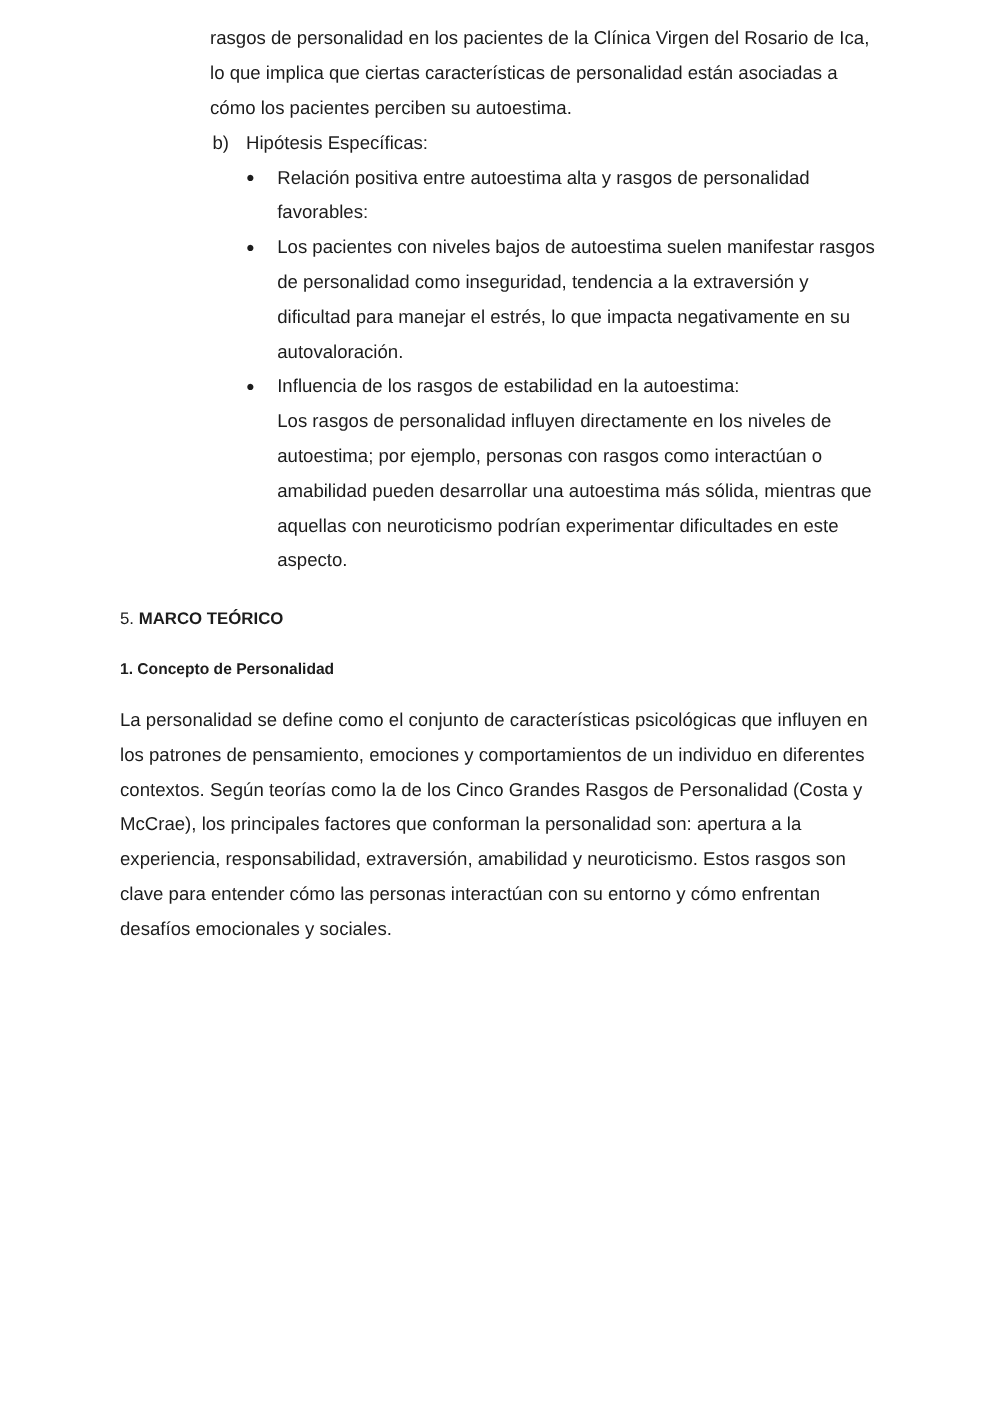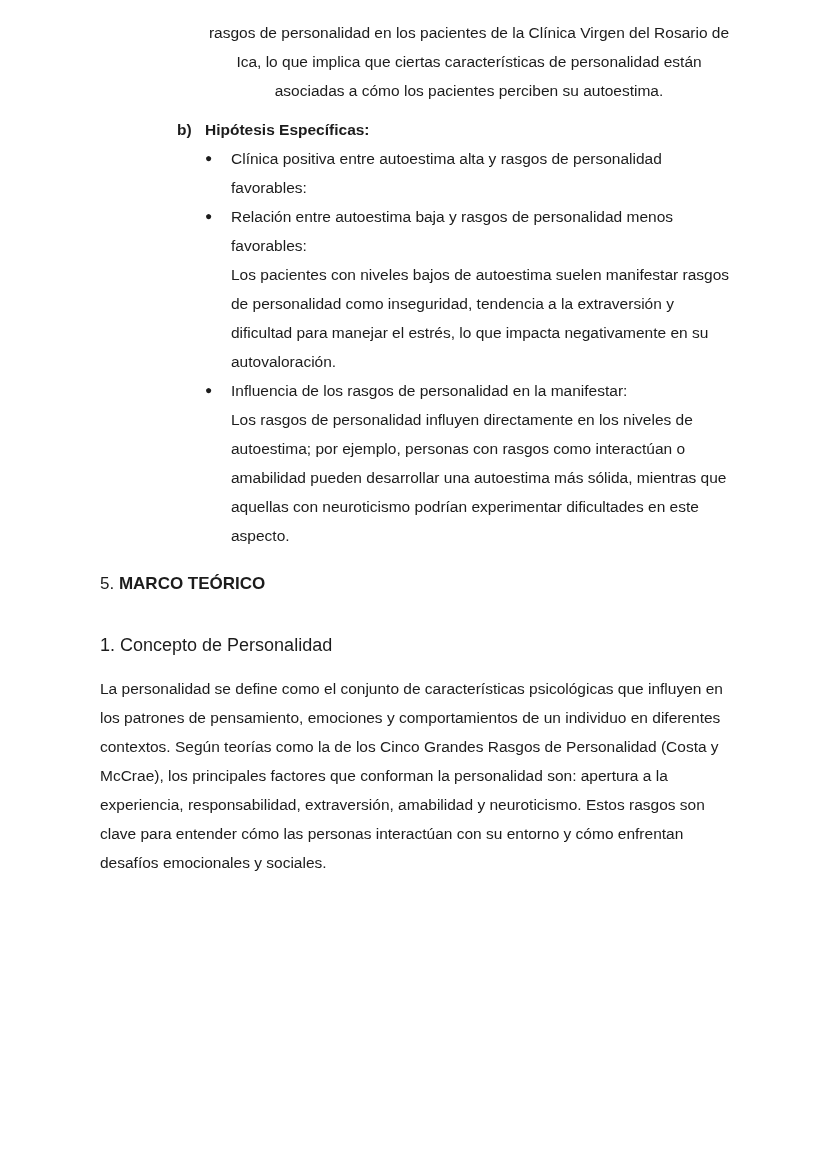--- a/index.html
+++ b/index.html
@@ -8,72 +8,71 @@
     width: 828px;
     height: 1169px;
     font-family: "Liberation Sans", sans-serif;
     color: #1c1c1c;
     font-size: 15.5px;
     line-height: 29px;
     overflow: hidden;
   }
   .page { padding: 18px 95px 0 100px; }
 
-  .cont-para { margin-left: 105px; text-align: center; }
+  .cont-para { margin-left: 75px; }
 
-  .hyp-heading { padding-left: 77px; font-weight: bold; margin-top: 10px; }
+  .hyp-heading { padding-left: 77px; font-weight: normal; }
   .hyp-marker { display: inline-block; min-width: 28px; }
 
   .bullet-item { display: flex; margin-left: 105px; }
   .bullet-glyph {
     width: 26px;
     flex: none;
     font-size: 12px;
     line-height: 29px;
   }
   .bullet-content { flex: 1; }
 
-  h2.section-heading { font-size: 17px; line-height: 29px; margin-top: 19px; }
+  h2.section-heading { font-size: 14px; line-height: 29px; margin-top: 19px; }
   h2.section-heading .num { font-weight: normal; }
   h2.section-heading .ttl { font-weight: bold; }
 
-  h3.subsection-heading { font-size: 18px; line-height: 29px; margin-top: 33px; font-weight: normal; }
+  h3.subsection-heading { font-size: 13px; line-height: 29px; margin-top: 13px; font-weight: bold; }
 
   .body-para { margin-top: 14px; }
 </style>
 </head>
 <body>
 
 <div class="page">
 
   <p class="cont-para">rasgos de personalidad en los pacientes de la Clínica Virgen del Rosario de Ica, lo que implica que ciertas características de personalidad están asociadas a cómo los pacientes perciben su autoestima.</p>
 
   <div class="hyp-heading">
     <span class="hyp-marker">b)</span><span>Hipótesis Específicas:</span>
   </div>
 
   <div class="bullet-item">
     <span class="bullet-glyph">●</span>
     <div class="bullet-content">
-      <div>Clínica positiva entre autoestima alta y rasgos de personalidad favorables:</div>
+      <div>Relación positiva entre autoestima alta y rasgos de personalidad favorables:</div>
     </div>
   </div>
 
   <div class="bullet-item">
     <span class="bullet-glyph">●</span>
     <div class="bullet-content">
-      <div>Relación entre autoestima baja y rasgos de personalidad menos favorables:</div>
       <div>Los pacientes con niveles bajos de autoestima suelen manifestar rasgos de personalidad como inseguridad, tendencia a la extraversión y dificultad para manejar el estrés, lo que impacta negativamente en su autovaloración.</div>
     </div>
   </div>
 
   <div class="bullet-item">
     <span class="bullet-glyph">●</span>
     <div class="bullet-content">
-      <div>Influencia de los rasgos de personalidad en la manifestar:</div>
+      <div>Influencia de los rasgos de estabilidad en la autoestima:</div>
       <div>Los rasgos de personalidad influyen directamente en los niveles de autoestima; por ejemplo, personas con rasgos como interactúan o amabilidad pueden desarrollar una autoestima más sólida, mientras que aquellas con neuroticismo podrían experimentar dificultades en este aspecto.</div>
     </div>
   </div>
 
   <h2 class="section-heading">
     <span class="num">5.</span>
     <span class="ttl">MARCO TEÓRICO</span>
   </h2>
 
   <h3 class="subsection-heading">1. Concepto de Personalidad</h3>

